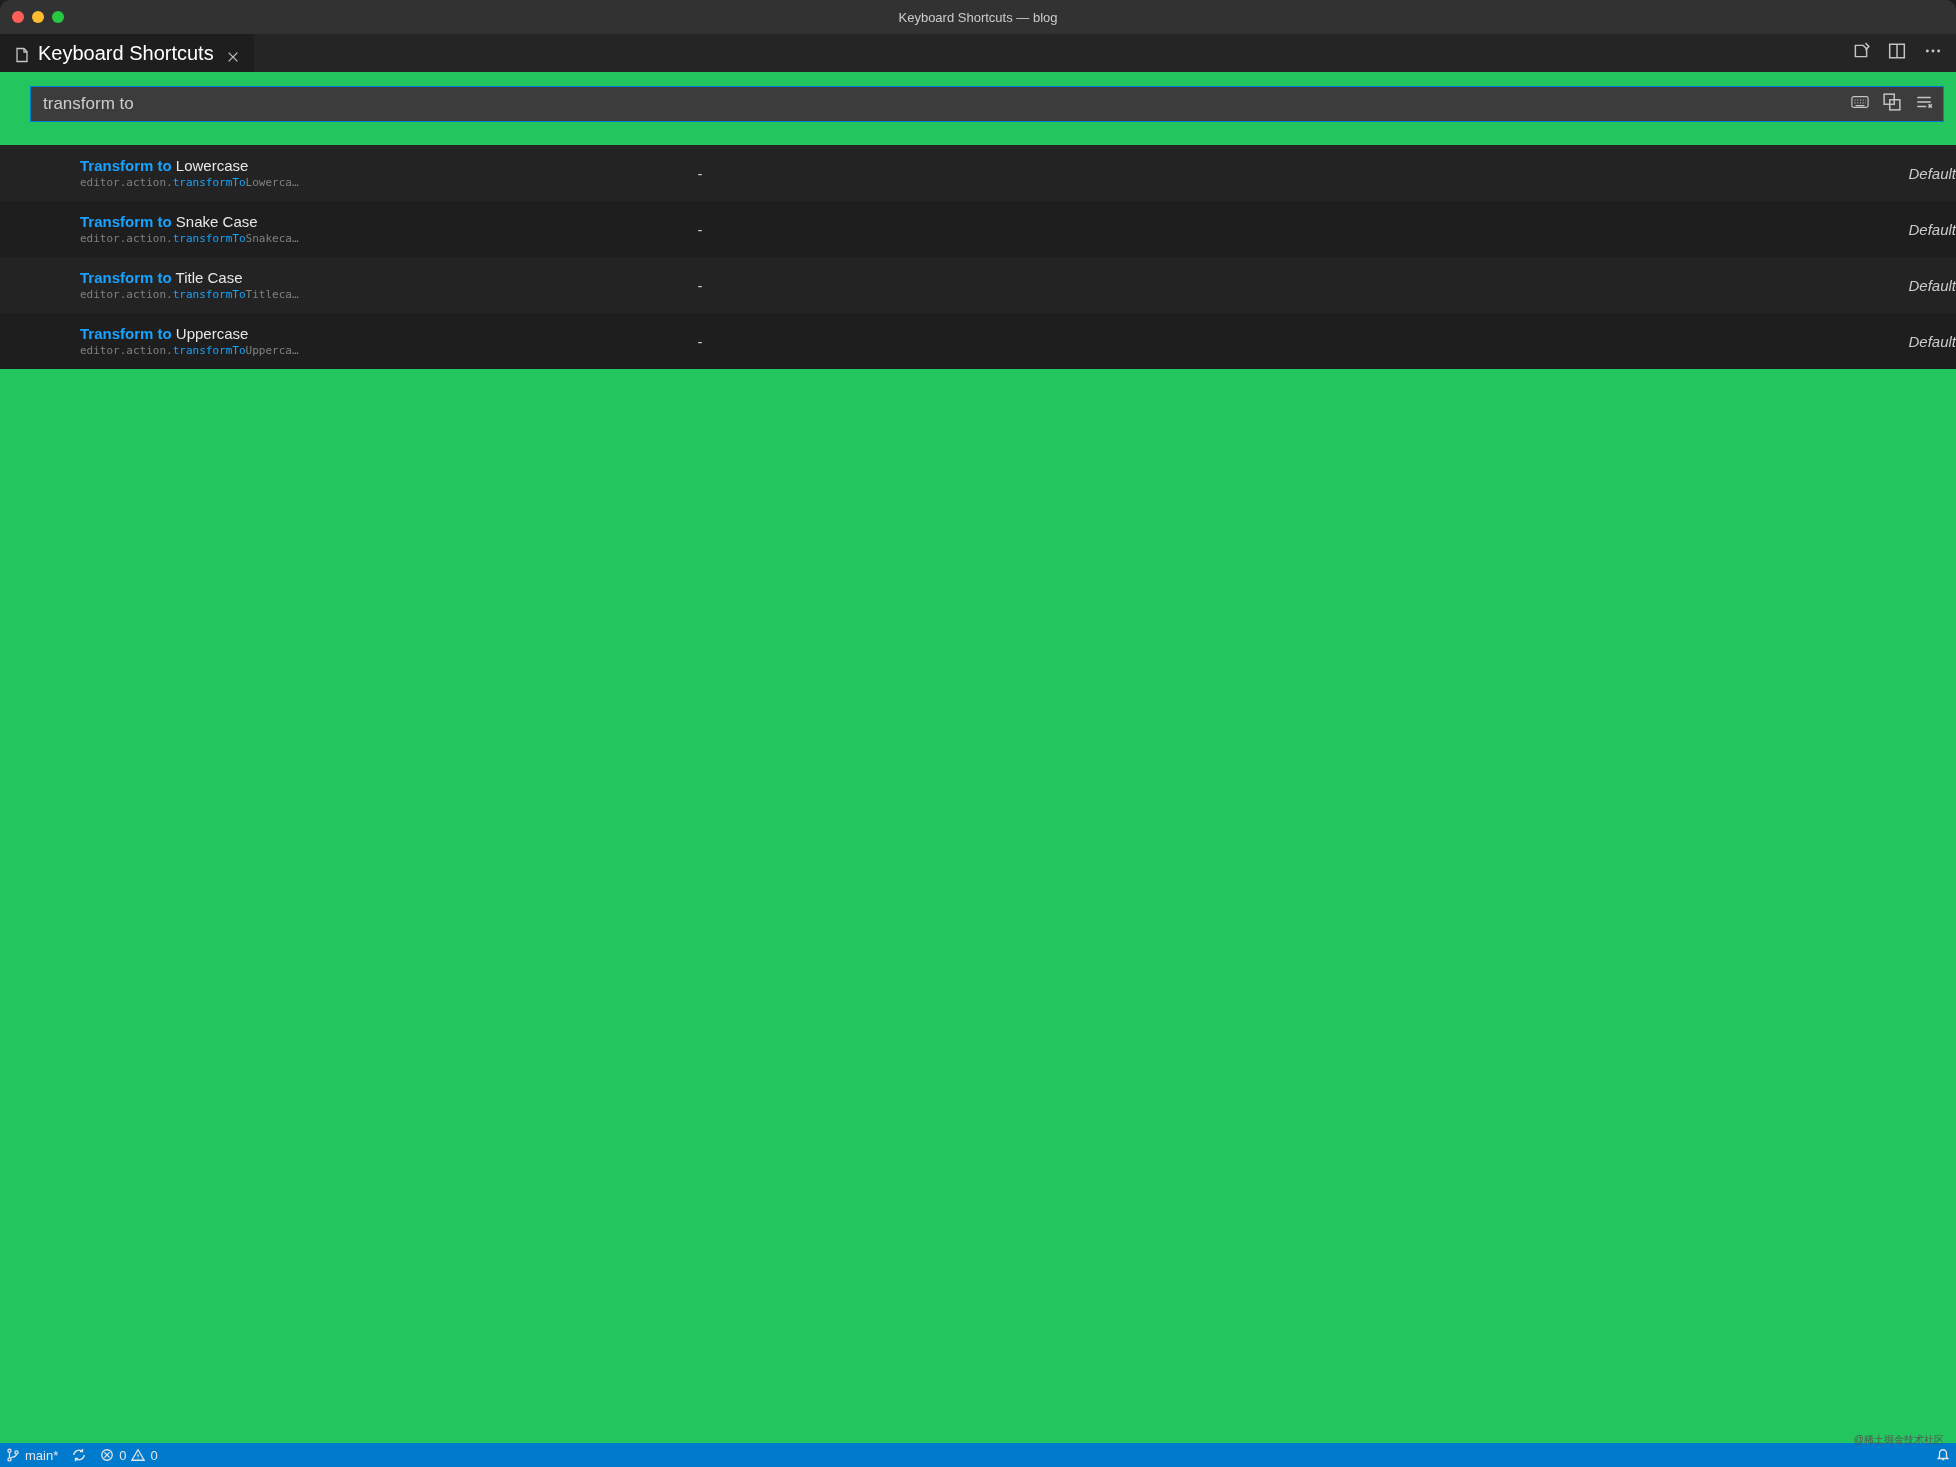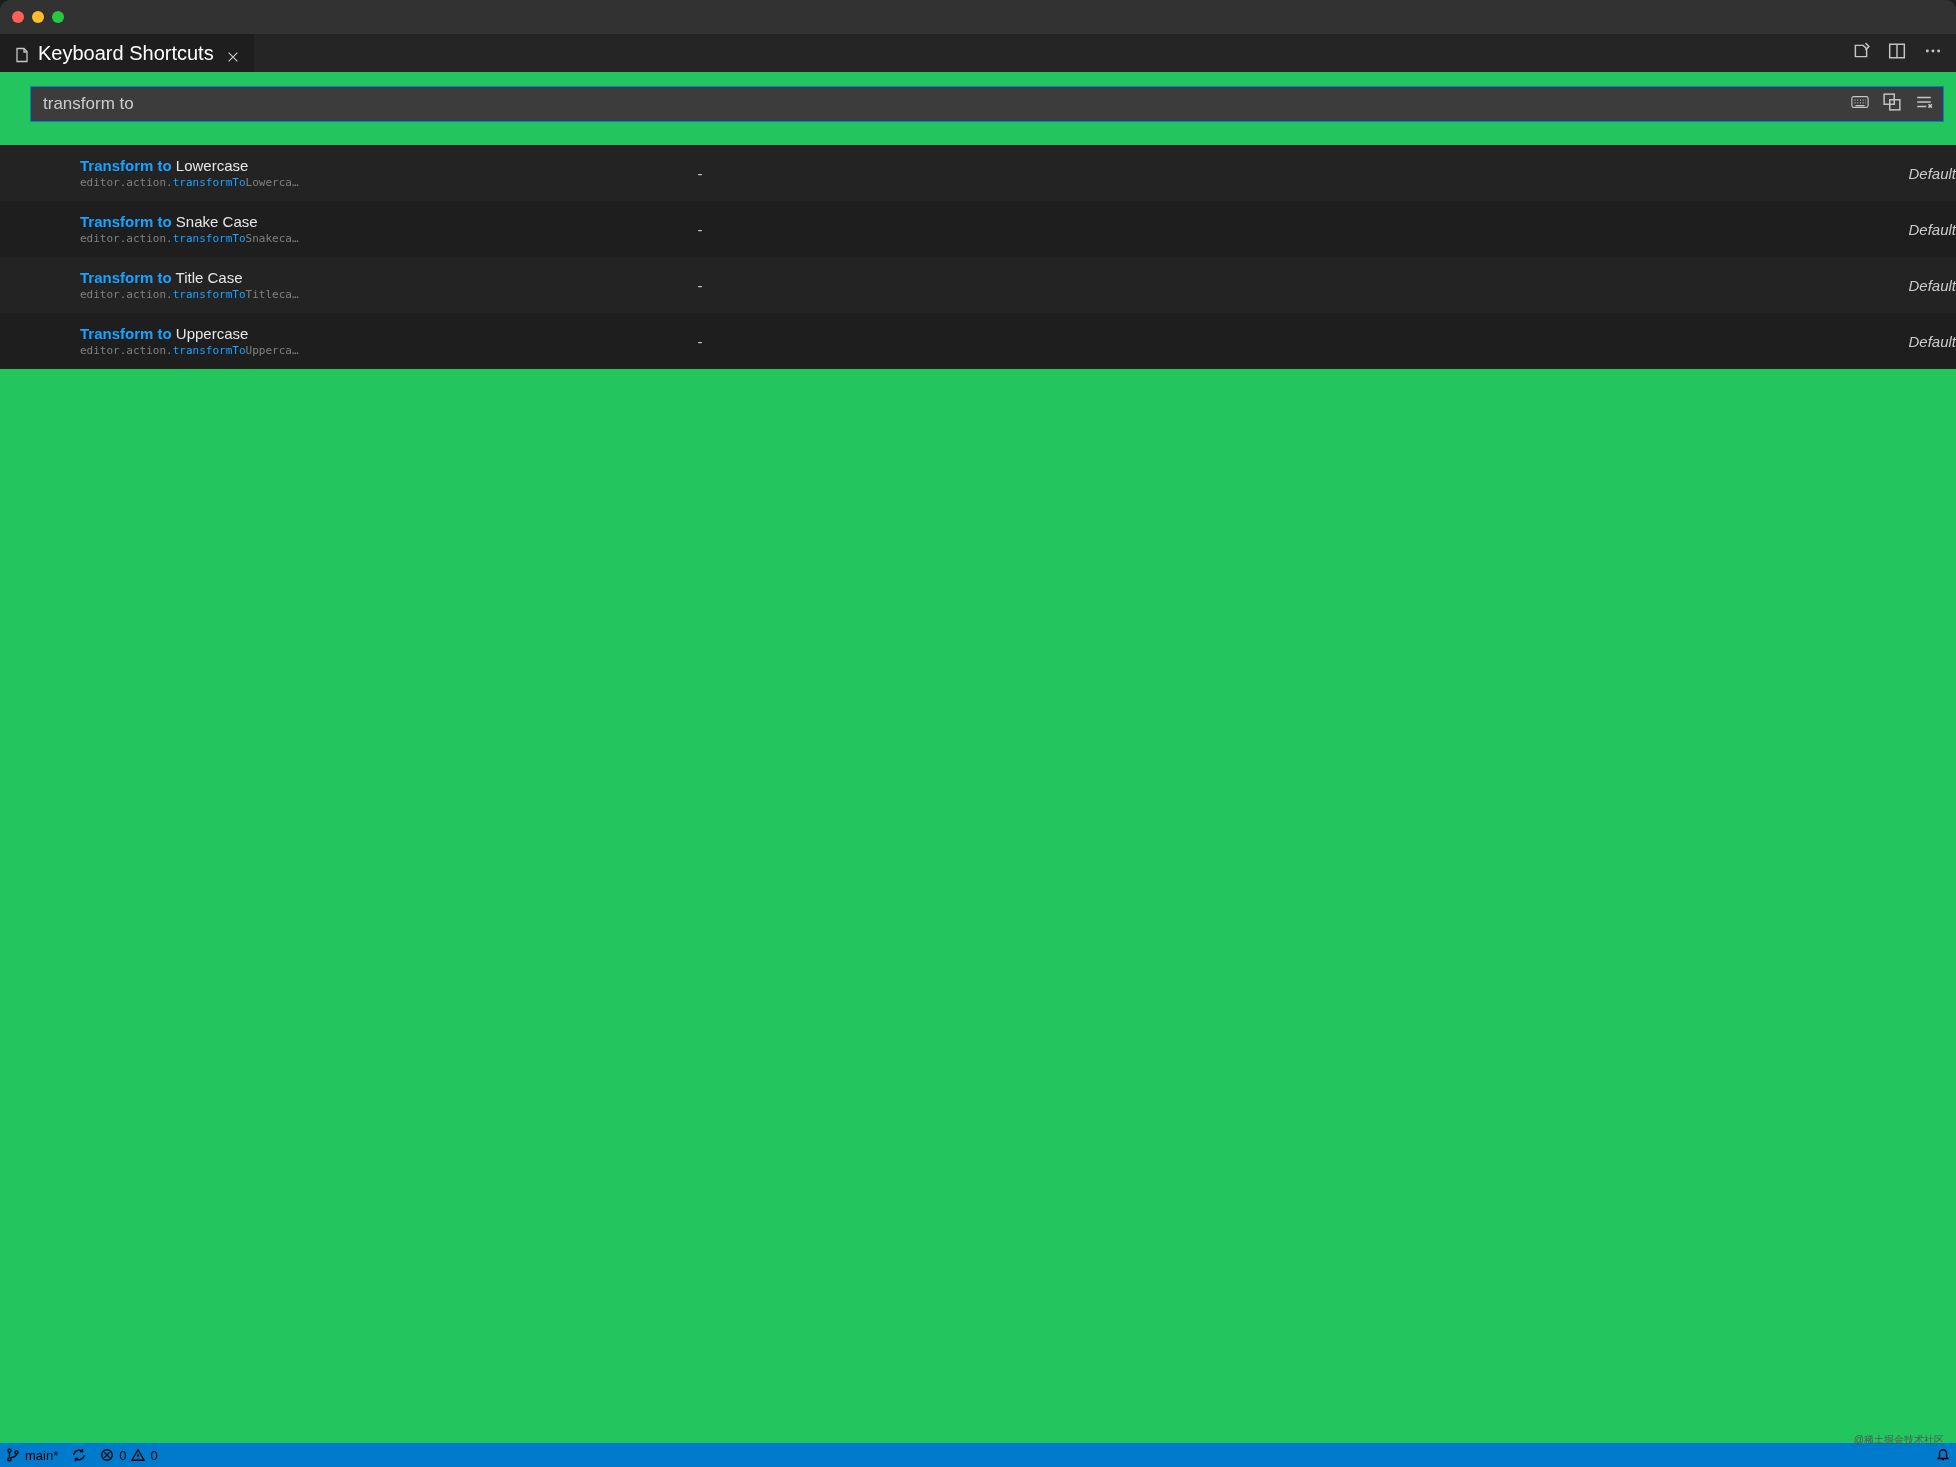--- a/index.html
+++ b/index.html
@@ -149,21 +149,21 @@
   }
   .cmd-id .hl { color:#18a3ff; }
 
   .when-cell { color:#cccccc; }
   .src-cell  { color:#cccccc; text-align:right;font-style:italic; }
 
   
   .statusbar {
     height: 24px;
     background: #007acc;
-    color: #000000;
+    color: #e5e5e5;
     display: flex;
     align-items: center;
     justify-content: space-between;
     font-size: 13px;
     padding: 4px 6px;
   }
   .status-left, .status-right { display:flex; align-items:center; gap:14px; }
   .status-item { display:flex; align-items:center; gap:5px; cursor:pointer; }
   .status-item svg { width:14px; height:14px; }
 
@@ -180,20 +180,21 @@
 </style>
 </head>
 <body>
 
 <div class="titlebar">
   <div class="traffic-lights">
     <div class="tl tl-close"></div>
     <div class="tl tl-min"></div>
     <div class="tl tl-max"></div>
   </div>
+  <div class="titlebar-title">Keyboard Shortcuts — blog</div>
 </div>
 
 <div class="tabbar">
   <div class="tabs">
     <div class="tab">
       <span class="file-icon">
         <svg viewBox="0 0 16 16" fill="none" stroke="currentColor" stroke-width="1.3">
           <path d="M3 1.5h7l3 3v10H3z"></path>
             <path d="M10 1.5V5h3"></path>
         </svg>

